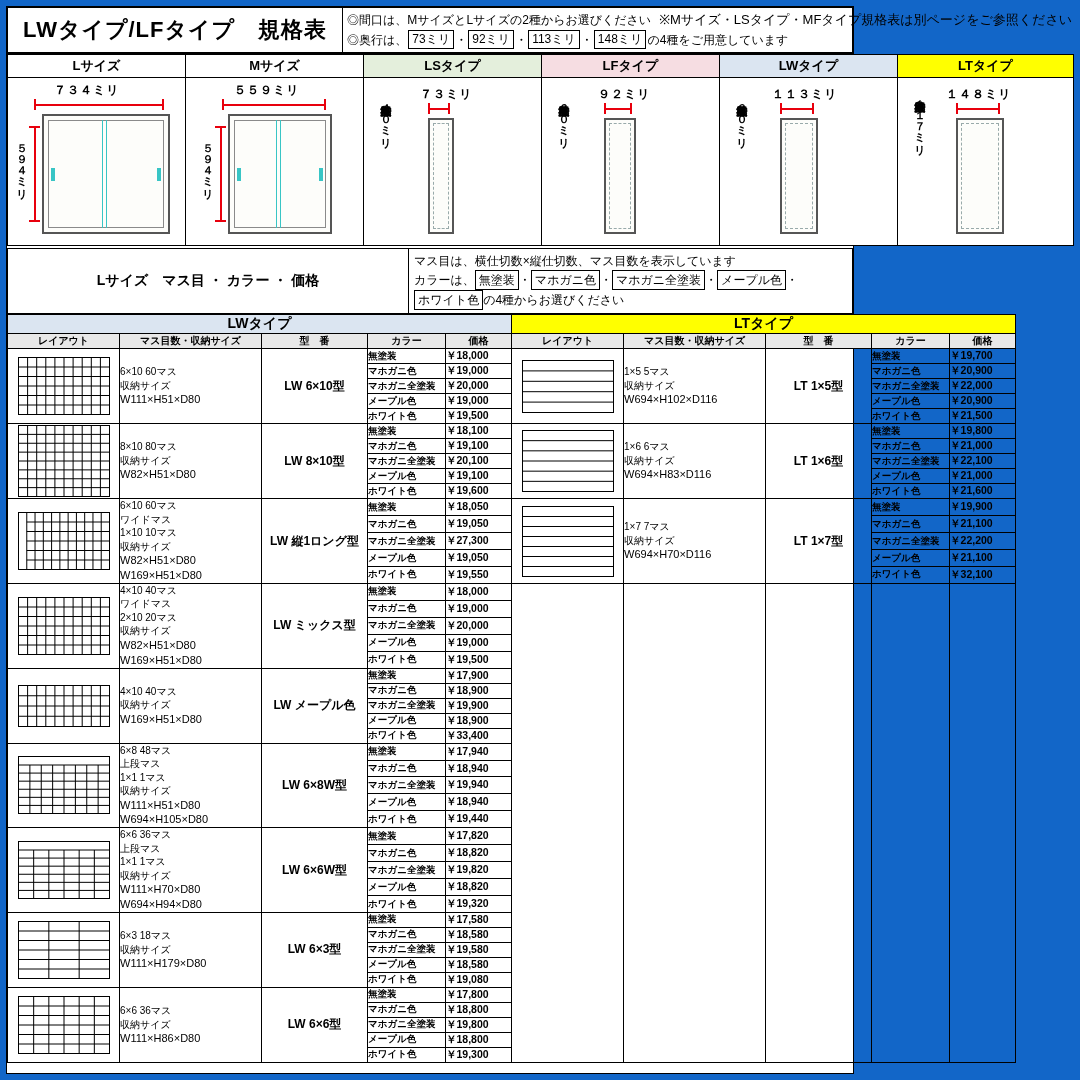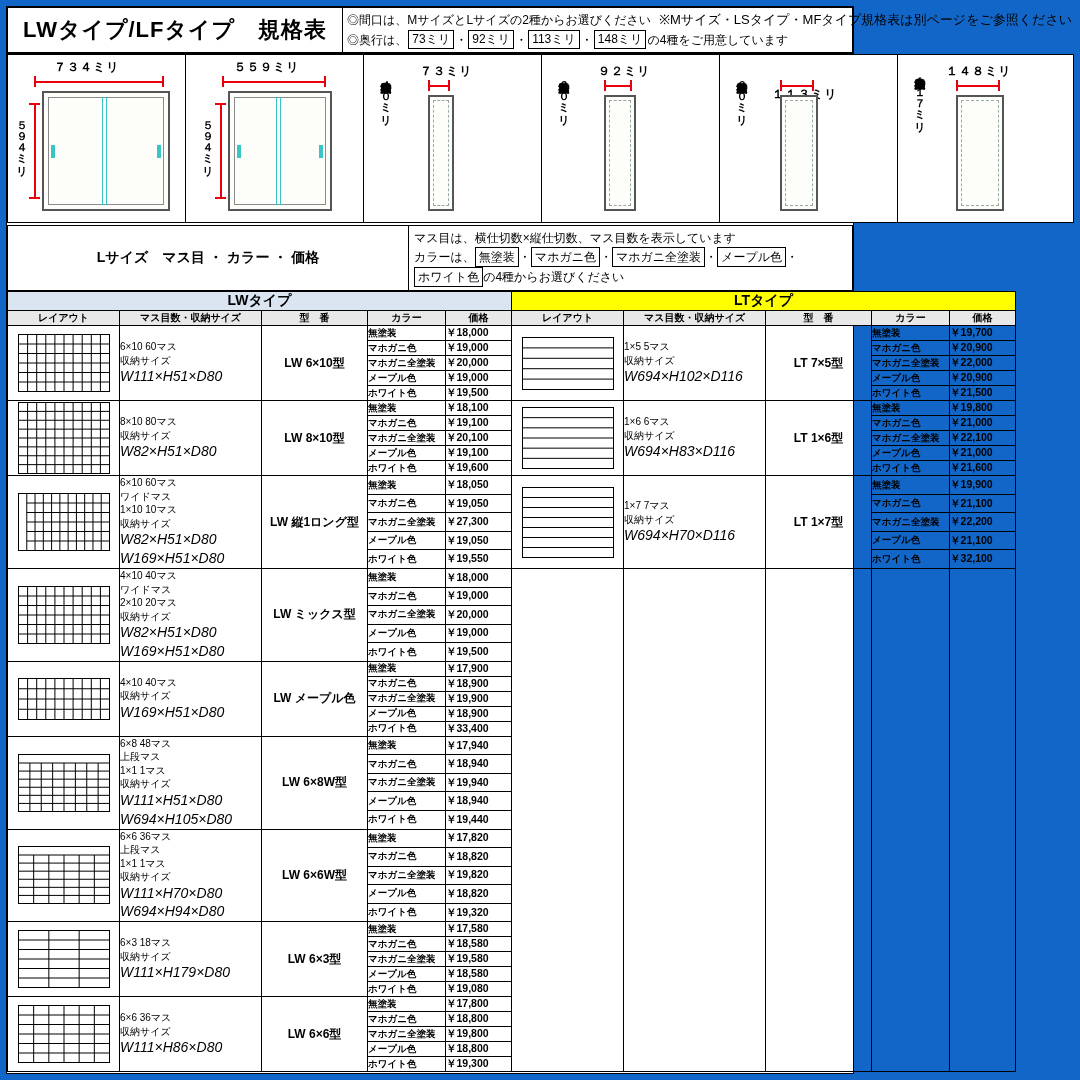--- a/index.html
+++ b/index.html
@@ -59,21 +59,21 @@
 
   
   .main{width:100%;table-layout:fixed;font-size:10px;}
   .main td,.main th{border:1px solid #000;padding:0;}
   .grp{font-weight:bold;font-size:14px;text-align:center;padding:3px 0;}
   .grp.lw{background:#dbe5f1;}
   .grp.lt{background:#ffff00;}
   .colh{background:#e8e8e8;font-weight:bold;font-size:10px;text-align:center;padding:3px 0;}
   .layout{width:112px;text-align:center;vertical-align:middle;}
   .spec{width:142px;font-size:10px;padding:3px 4px;line-height:1.35;vertical-align:middle;}
-  .spec .sz{font-size:14px;font-style:italic;}
+  .spec .sz{font-size:11px;}
   .model{width:106px;text-align:center;font-weight:bold;font-size:12px;vertical-align:middle;}
   .color{width:78px;font-size:9.5px;padding:1px 3px;font-weight:bold;}
   .price{width:66px;font-size:10.5px;padding:1px 4px;text-align:left;font-weight:bold;}
   .subrow td{border-top:1px solid #000;}
   .gridart{display:block;margin:0 auto;}
 </style>
 </head>
 <body>
 
 <div class="page">
@@ -109,20 +109,28 @@
     <colgroup>
       <col style="width:178px">
         <col style="width:178px">
       <col style="width:178px">
         <col style="width:178px">
         <col style="width:178px">
         <col style="width:176px">
     </colgroup>
     <tbody>
     <tr>
+      <td class="sub">Lサイズ</td>
+      <td class="sub">Mサイズ</td>
+      <td class="sub c-ls">LSタイプ</td>
+      <td class="sub c-lf">LFタイプ</td>
+      <td class="sub c-lw">LWタイプ</td>
+      <td class="sub c-lt">LTタイプ</td>
+    </tr>
+    <tr>
 
       <td class="cellbody">
         <div class="arrowlbl" style="left:46px;top:4px;">７３４ミリ</div>
         <div class="redline" style="left:26px;top:26px;width:130px;height:2px;"></div>
         <div class="redv" style="left:26px;top:21px;height:11px;"></div>
         <div class="redv" style="left:154px;top:21px;height:11px;"></div>
         <div class="vtext" style="position:absolute;left:6px;top:58px;">５９４ミリ</div>
         <div class="redv" style="left:26px;top:48px;height:96px;"></div>
         <div class="redline" style="left:21px;top:48px;width:11px;height:2px;"></div>
         <div class="redline" style="left:21px;top:142px;width:11px;height:2px;"></div>
@@ -170,21 +178,21 @@
         <div class="redline" style="left:62px;top:30px;width:28px;height:2px;"></div>
         <div class="redv" style="left:62px;top:25px;height:11px;"></div>
         <div class="redv" style="left:88px;top:25px;height:11px;"></div>
         <div class="cab" style="left:62px;top:40px;width:28px;height:112px;">
           <div style="position:absolute;left:3px;top:3px;right:3px;bottom:3px;border:1px dashed #9aa;"></div>
         </div>
       </td>
 
       <td class="cellbody">
         <div class="vtext" style="position:absolute;left:14px;top:18px;">収納奥行寸法８０ミリ</div>
-        <div class="arrowlbl" style="left:52px;top:8px;margin-top:23px;">１１３ミリ</div>
+        <div class="arrowlbl" style="left:52px;top:8px;">１１３ミリ</div>
         <div class="redline" style="left:60px;top:30px;width:34px;height:2px;"></div>
         <div class="redv" style="left:60px;top:25px;height:11px;"></div>
         <div class="redv" style="left:92px;top:25px;height:11px;"></div>
         <div class="cab" style="left:60px;top:40px;width:34px;height:112px;">
           <div style="position:absolute;left:3px;top:3px;right:3px;bottom:3px;border:1px dashed #9aa;"></div>
         </div>
       </td>
 
       <td class="cellbody">
         <div class="vtext" style="position:absolute;left:14px;top:14px;">収納奥行寸法１１７ミリ</div>
@@ -280,21 +288,21 @@
               <line x1="0.5" y1="21.3" x2="91.5" y2="21.3" stroke="#000"></line>
               <line x1="0.5" y1="31.7" x2="91.5" y2="31.7" stroke="#000"></line>
               <line x1="0.5" y1="42.1" x2="91.5" y2="42.1" stroke="#000"></line>
             </svg>
           </td>
           <td class="spec" rowspan="5">
             <div class="">1×5  5マス</div>
             <div class="">収納サイズ</div>
             <div class="sz">W694×H102×D116</div>
           </td>
-          <td class="model" rowspan="5">LT 7×5型</td>
+          <td class="model" rowspan="5">LT 1×5型</td>
           <td class="color">無塗装</td>
           <td class="price">￥19,700</td>
         </tr>
         <tr>
           <td class="color">マホガニ色</td>
           <td class="price">￥19,000</td>
           <td class="color">マホガニ色</td>
           <td class="price">￥20,900</td>
         </tr>
         <tr>

